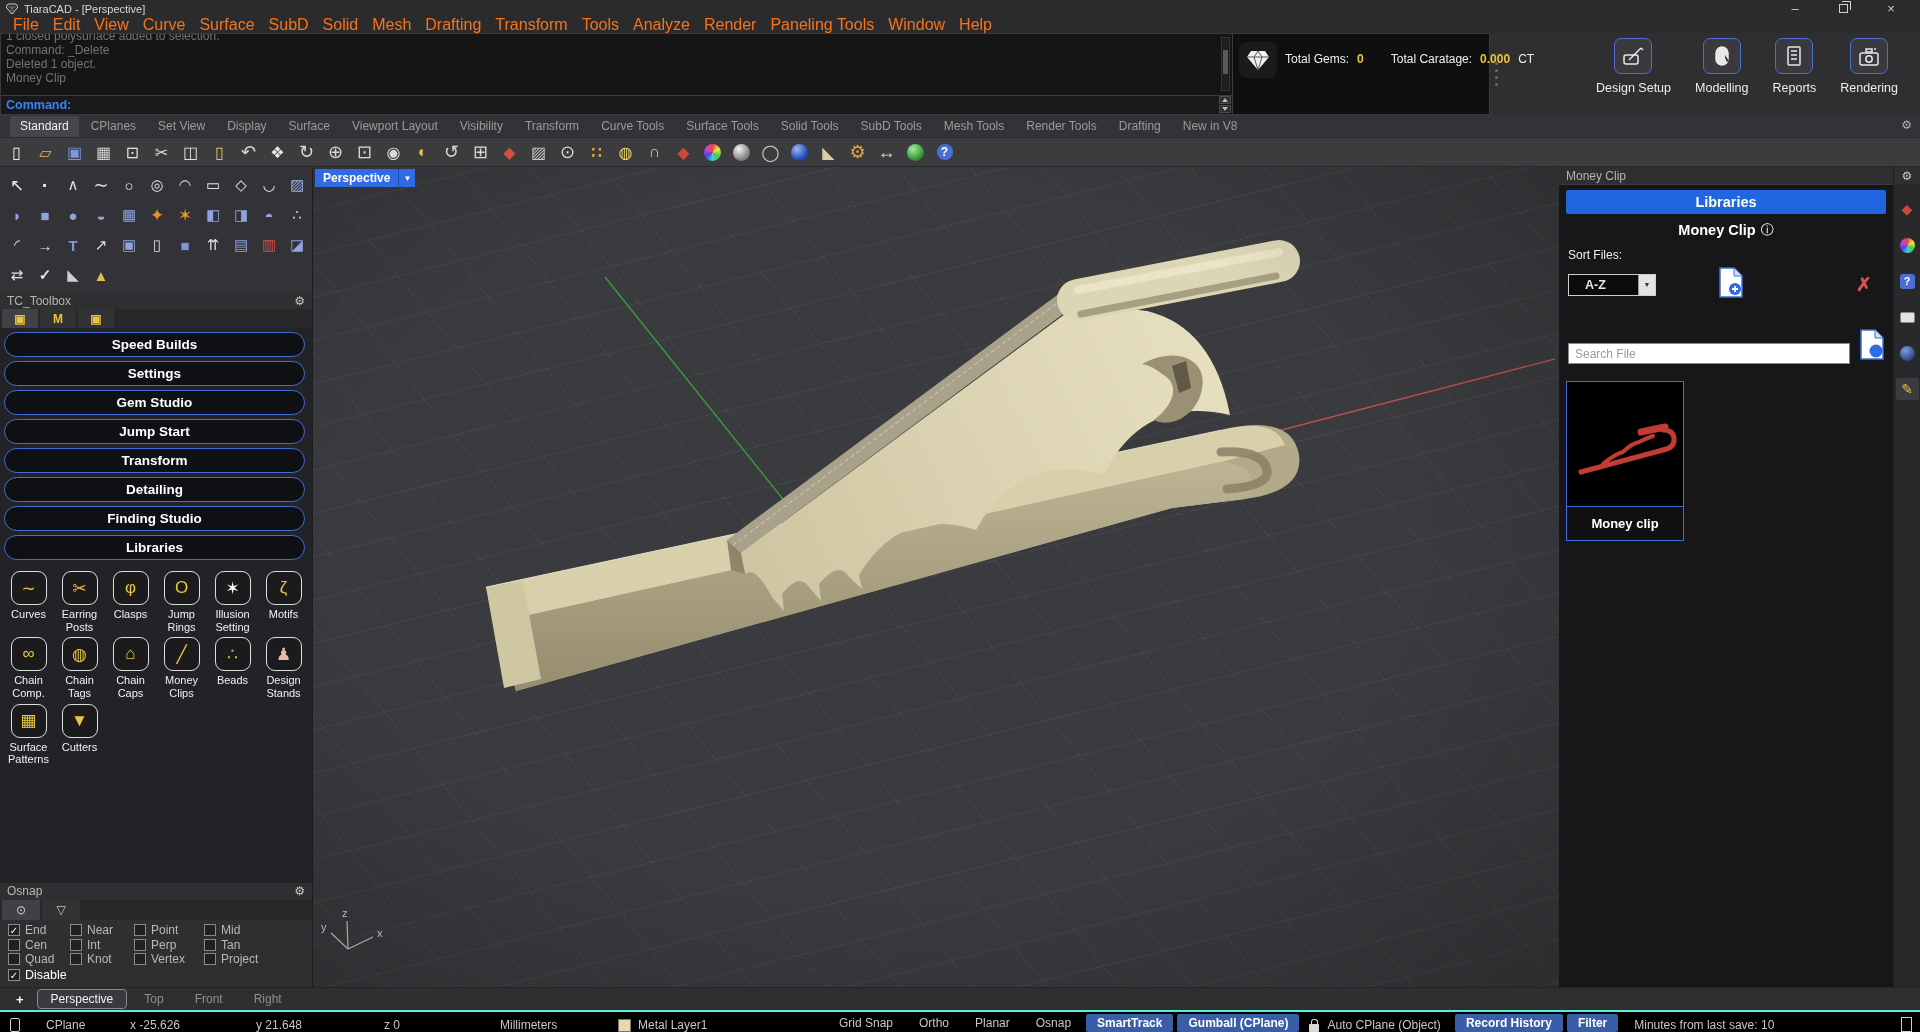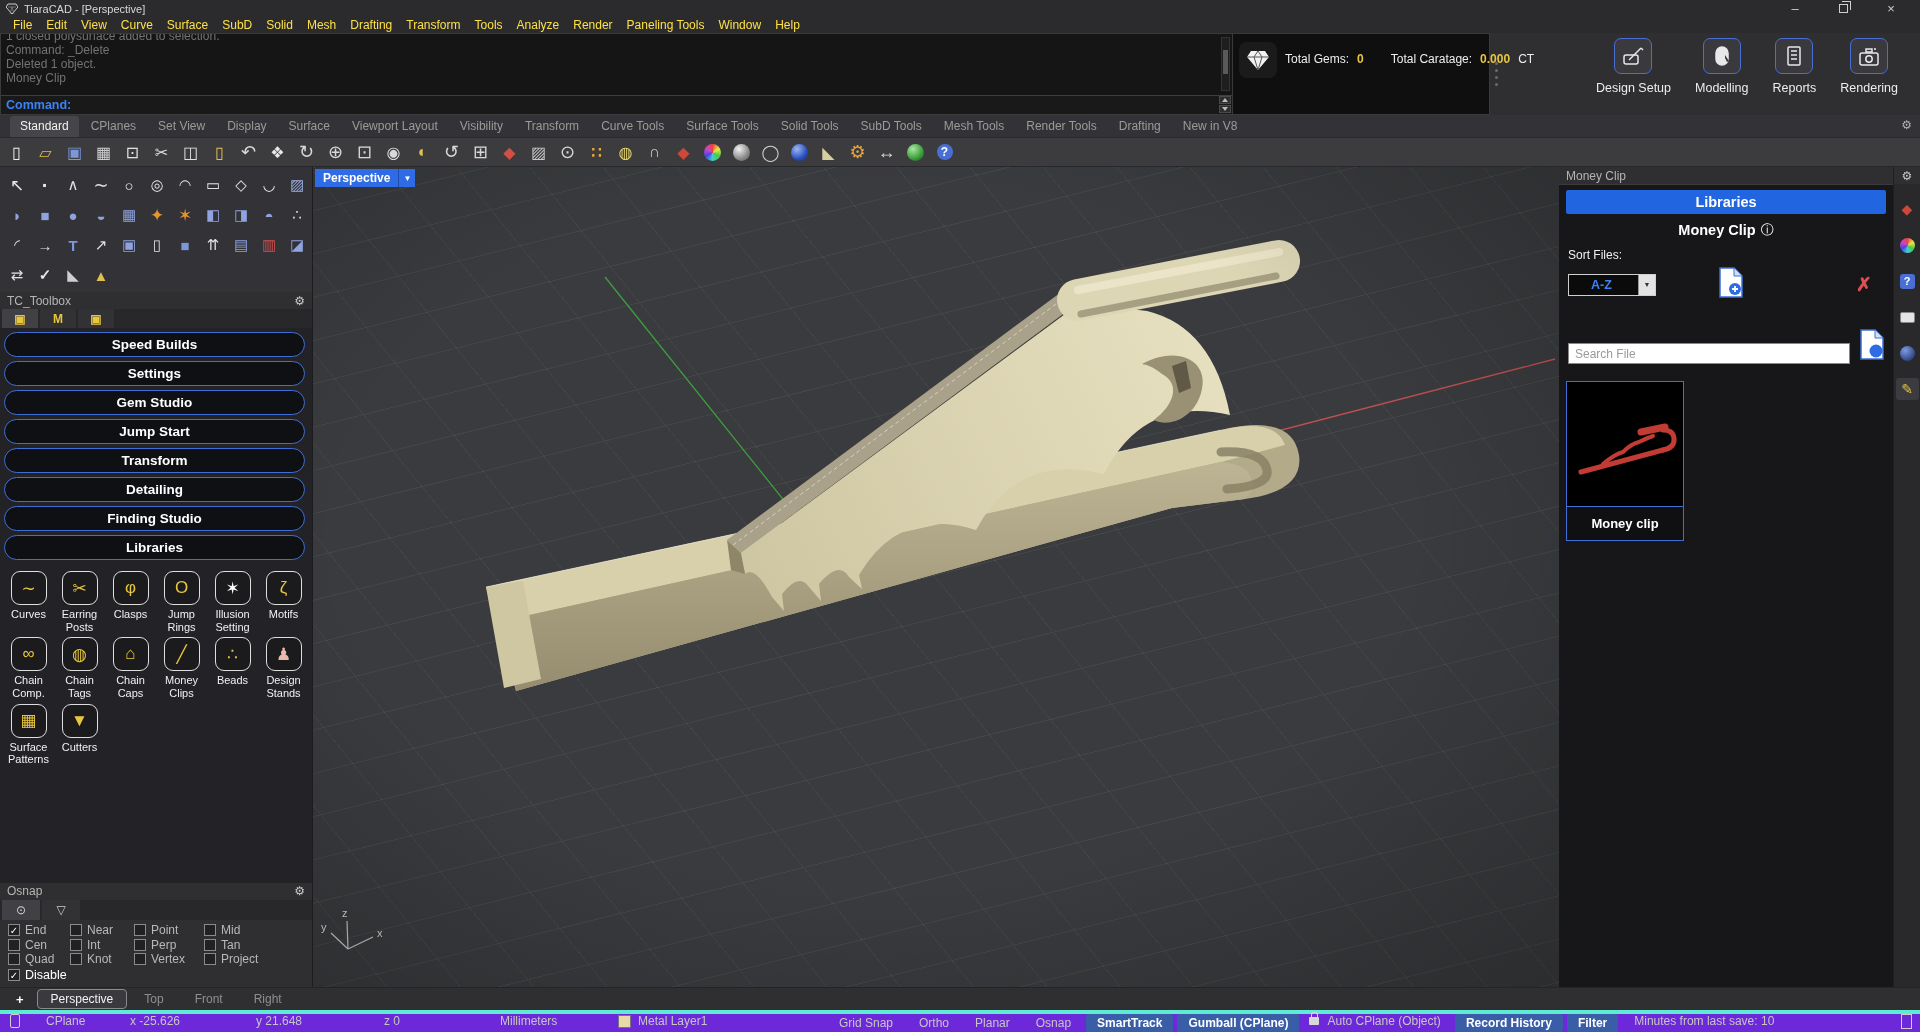--- a/index.html
+++ b/index.html
@@ -9,21 +9,21 @@
 
   
   .titlebar { height:17px; background:#2b2b2d; display:flex; align-items:center; padding:0 6px; font-size:11px; color:#d8d8d8; flex:0 0 auto; }
   .tb-appicon { width:12px; height:12px; margin-right:6px; }
   .wctrls { margin-left:auto; display:flex; align-items:center; gap:34px; padding-right:16px; color:#cfcfcf; }
   .wc { width:14px; height:14px; display:flex; align-items:center; justify-content:center; font-size:13px; }
   .wc-restore { width:9px; height:9px; border:1px solid #cfcfcf; position:relative; }
   .wc-restore::before { content:""; position:absolute; left:2px; top:-4px; width:8px; height:8px; border:1px solid #cfcfcf; border-bottom:none; border-left:none; }
 
   
-  .menubar { height:16px; background:#2b2b2d; display:flex; align-items:center; padding:0 6px; font-size:12px; color:#fde047; flex:0 0 auto; }
+  .menubar { height:16px; background:#2b2b2d; display:flex; align-items:center; padding:0 6px; font-size:16px; color:#f97316; flex:0 0 auto; }
   .menu-item { padding:0 7px; }
 
   
   .cmdrow { height:82px; display:flex; flex:0 0 auto; background:#2f2f32; }
   .cmdarea { width:1233px; background:#151515; border:1px solid #3a3a3a; position:relative; display:flex; flex-direction:column; overflow:hidden; }
   .cmdhist { flex:1; overflow:hidden; padding:0 5px; font-size:12px; color:#737373; line-height:14px; margin-top:-5px; }
   .cmdline { white-space:pre; }
   .cmdscroll { position:absolute; right:2px; top:3px; width:9px; height:54px; background:#1e1e1e; border:1px solid #333; }
   .cmdthumb { position:absolute; right:1px; top:12px; width:5px; height:24px; background:#5a5a5a; }
   .cmdprompt { height:19px; border-top:1px solid #3d3d3d; background:#191919; display:flex; align-items:center; padding:0 5px; font-size:12.5px; font-weight:bold; color:#3b82f6; }
@@ -102,21 +102,21 @@
   
   .rightcol { width:361px; display:flex; background:#2f2f32; }
   .rc-content { flex:1; display:flex; flex-direction:column; min-width:0; }
   .libpanel { flex:1; background:#17171a; border-top:1px solid #3a3a3a; display:flex; flex-direction:column; padding:5px 7px 0 7px; }
   .banner { height:24px; background:#2165e0; color:#fff; font-weight:bold; font-size:14.5px; display:flex; align-items:center; justify-content:center; border-radius:2px; flex:0 0 auto; }
   .lp-heading { display:flex; justify-content:center; align-items:center; gap:5px; color:#fff; font-weight:bold; font-size:14.5px; margin-top:7px; }
   .lp-info { font-weight:normal; font-size:13px; }
   .sortlabel { font-size:12px; color:#f0f0f0; margin:9px 0 5px 2px; }
   .sortrow { display:flex; align-items:center; margin-left:2px; }
   .selectbox { display:flex; width:88px; height:22px; border:1px solid #cfcfcf; background:#0b0b0b; }
-  .selval { flex:1; color:#3b82f6; font-weight:bold; font-size:12.5px; display:flex; align-items:center; padding-left:22px; }
+  .selval { flex:1; color:#e5e5e5; font-weight:bold; font-size:12.5px; display:flex; align-items:center; padding-left:16px; }
   .selbtn { width:17px; background:#e3e3e3; color:#333; font-size:7px; display:flex; align-items:center; justify-content:center; border-left:1px solid #999; }
   .addfile { margin-left:62px; }
   .closex { margin-left:auto; margin-right:14px; color:#d95252; font-size:19px; font-weight:bold; line-height:1; }
   .searchrow { display:flex; align-items:flex-end; gap:9px; margin:27px 0 0 2px; }
   .searchinput { width:292px; height:21px; background:#fff; border:1px solid #888; color:#333; font-size:12px; padding:0 6px; font-family:"Liberation Sans",sans-serif; }
   .searchinput::placeholder { color:#9a9a9a; }
   .thumbcard { width:118px; margin-top:17px; border:1px solid #3f6fd6; background:#000; flex:0 0 auto; }
   .thumbimg { height:124px; display:flex; align-items:center; justify-content:center; }
   .thumblabel { border-top:1px solid #3f6fd6; background:#101012; color:#fff; font-weight:bold; font-size:13px; text-align:center; padding:9px 0; }
 
@@ -126,21 +126,21 @@
   .rsi.active { background:#3c3c40; border-radius:3px; }
   .rsig { display:inline-flex; align-items:center; justify-content:center; }
 
   
   .vtabs { height:23px; background:#2f2f32; border-top:1px solid #242427; display:flex; align-items:center; padding-left:6px; gap:3px; font-size:12px; color:#8f8f8f; flex:0 0 auto; }
   .vtab { padding:2px 13px; border:1px solid transparent; }
   .vtab.active { border:1px solid #8a8a8a; border-radius:4px; background:#3a3a3e; color:#f2f2f2; }
   .vplus { color:#fff; font-weight:bold; padding:0 10px; font-size:13px; }
 
   
-  .statusbar { height:22px; background:#6d28d9; border-top:4px solid #5eead4; display:flex; align-items:flex-start; font-size:12px; color:#c6c6c6; flex:0 0 auto; white-space:nowrap; }
+  .statusbar { height:22px; background:#000000; border-top:2px solid #5eead4; display:flex; align-items:flex-end; font-size:12px; color:#c6c6c6; flex:0 0 auto; white-space:nowrap; }
   .sb-paneico { width:10px; height:14px; border:1.5px solid #cfcfcf; border-radius:2px; margin:0 14px 0 10px; flex:0 0 auto; }
   .sb-cplane { width:96px; padding-left:12px; }
   .sb-x { width:126px; } .sb-y { width:128px; } .sb-z { width:116px; } .sb-units { width:118px; }
   .layerchip { display:flex; align-items:center; gap:7px; width:208px; }
   .layerswatch { width:13px; height:13px; background:#ead9a8; border:1px solid #777; }
   .sbt { padding:2px 11px; margin:0 2px; }
   .sbt.on { background:#3a5da8; color:#fff; font-weight:bold; border-radius:2px; }
   .lockico { width:10px; height:8px; background:#d8d8d8; border-radius:1px; position:relative; margin:3px 8px 0 8px; flex:0 0 auto; }
   .lockico::before { content:""; position:absolute; top:-5px; left:1.5px; width:5px; height:5px; border:1.5px solid #d8d8d8; border-bottom:none; border-radius:3px 3px 0 0; }
   .saveinfo { padding-left:14px; }

